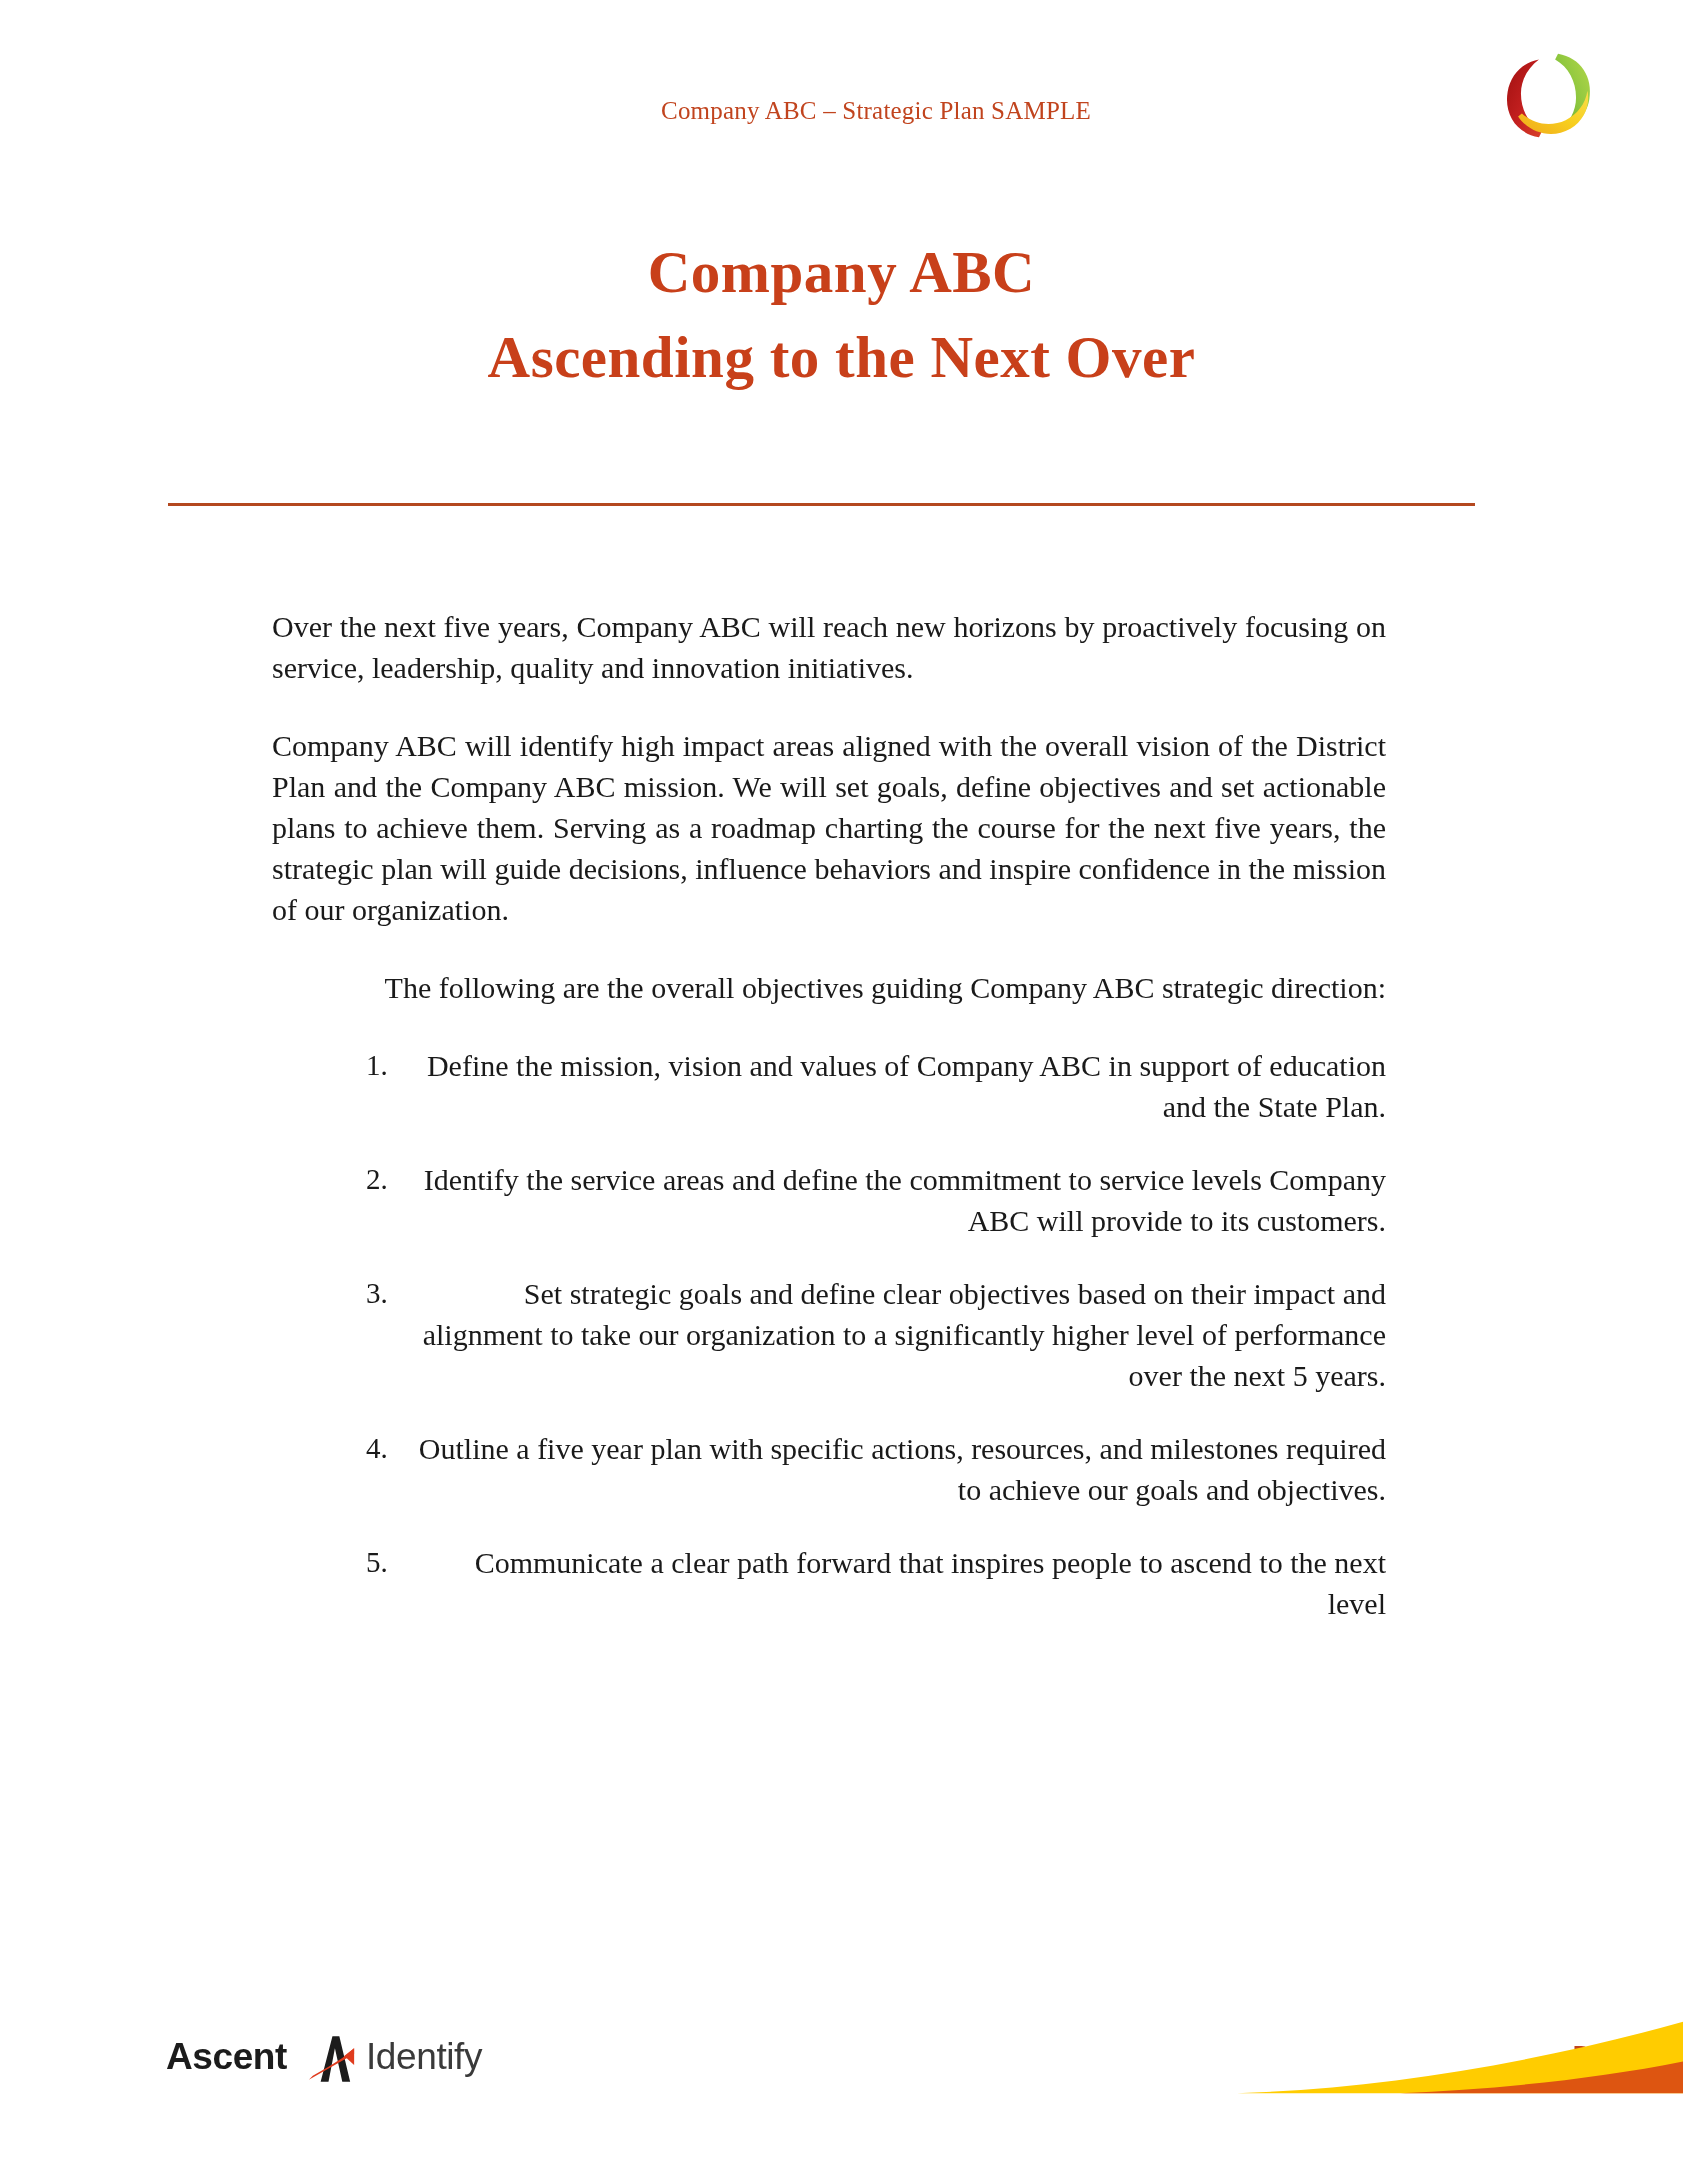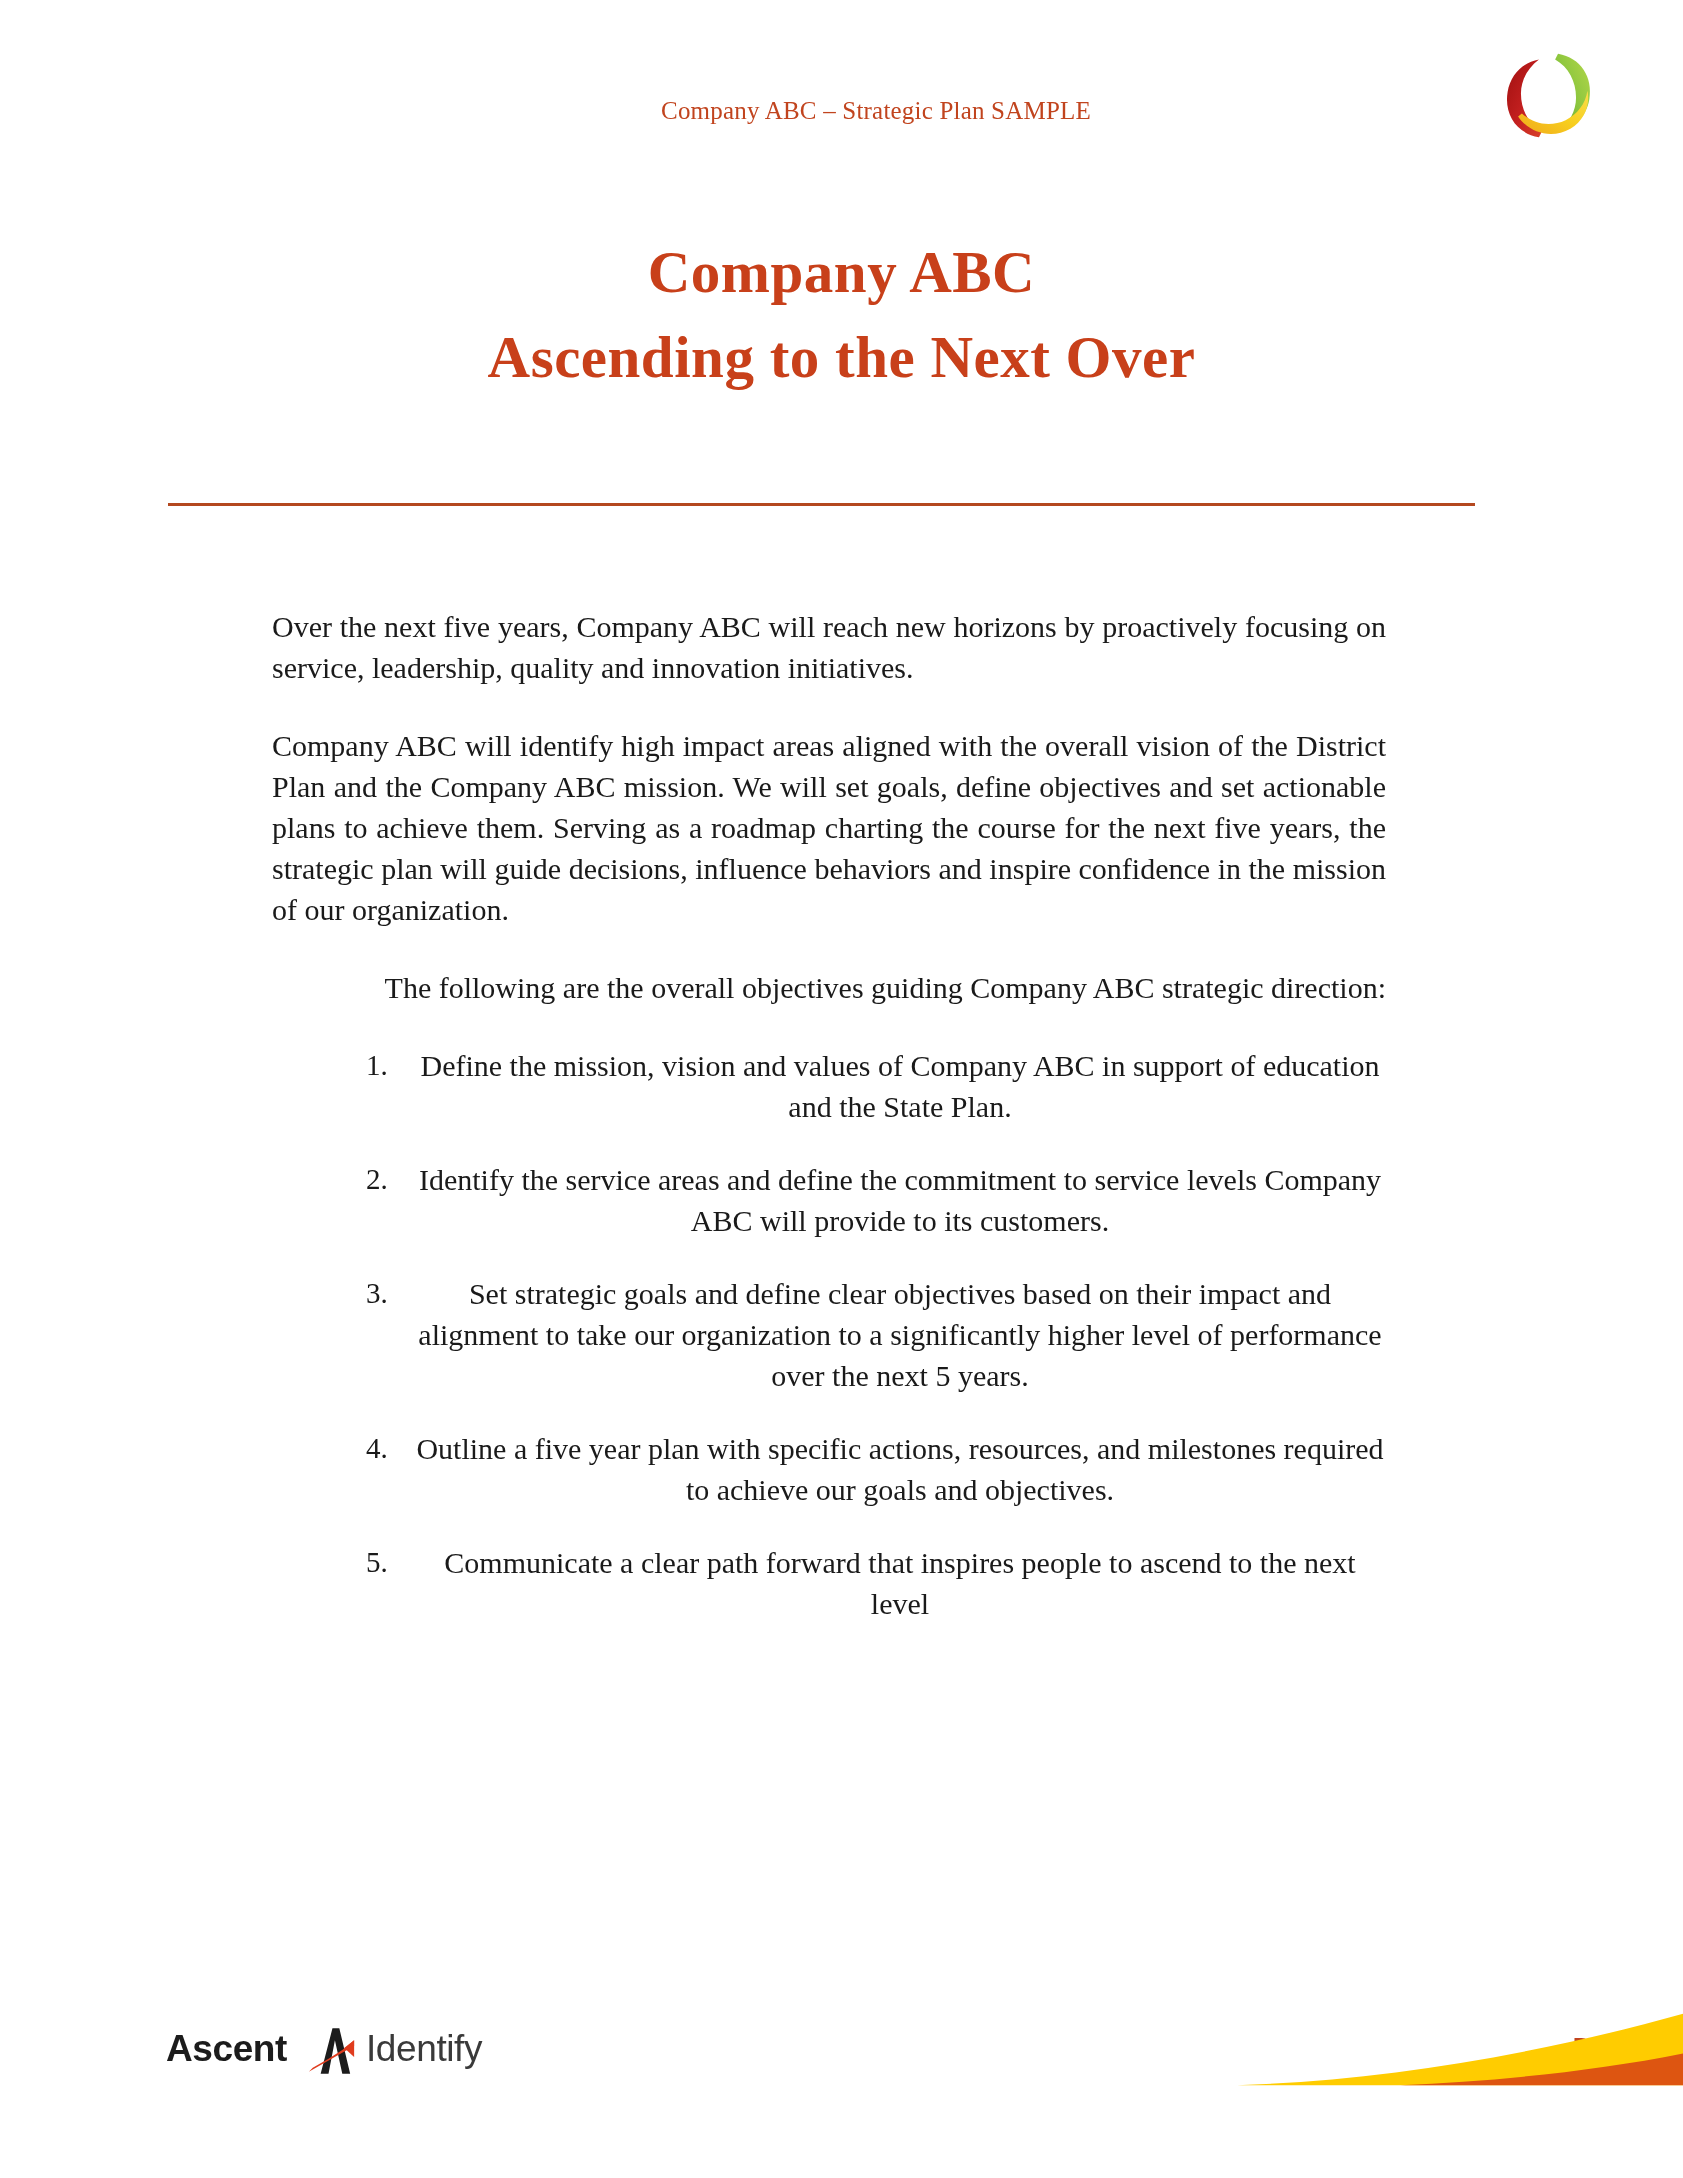--- a/index.html
+++ b/index.html
@@ -127,28 +127,28 @@
     line-height: 41px;
     color: #1a1a1a;
     text-align: left;
   }
 
   .objective-text {
     flex: 1 1 auto;
     font-size: 30px;
     line-height: 41px;
     color: #1a1a1a;
-    text-align: center;
+    text-align: right;
   }
 
   
   .doc-footer {
     position: absolute;
     left: 0;
-    bottom: 12px;
+    bottom: 4px;
     width: 1683px;
     height: 228px;
   }
 
   .footer-logo {
     position: absolute;
     left: 166px;
     bottom: 91px;
     display: flex;
     align-items: center;

